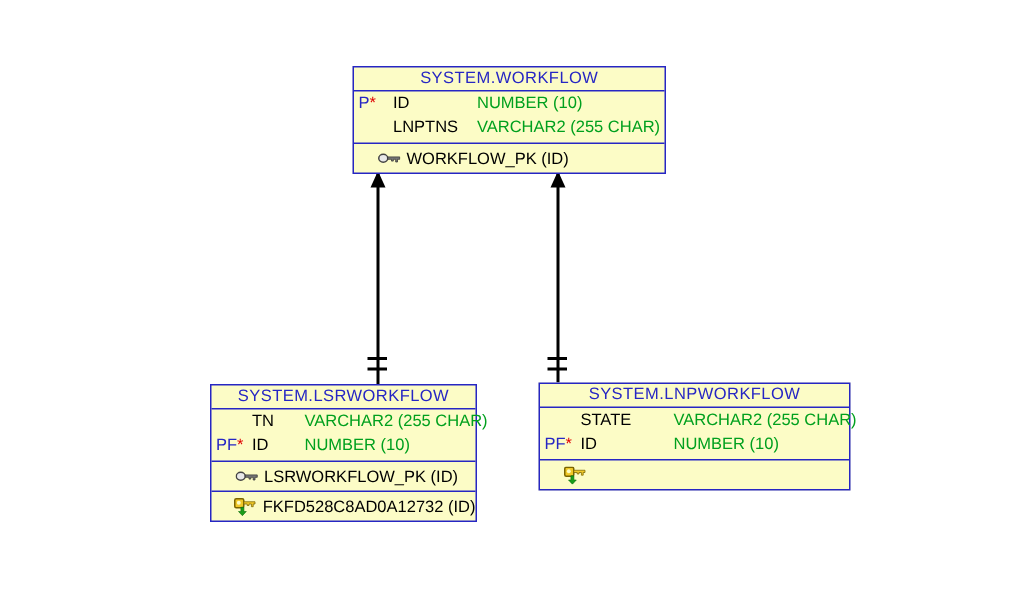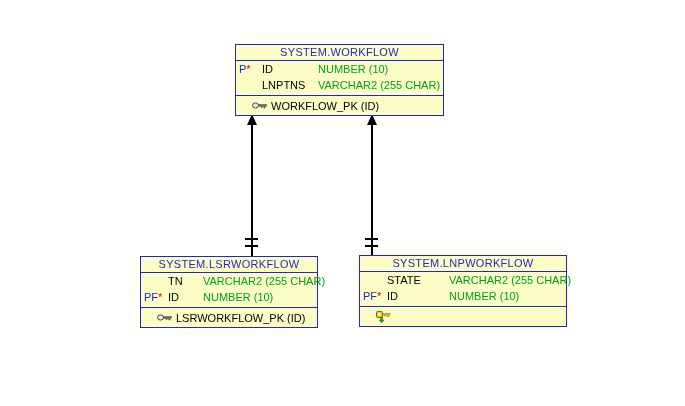--- a/index.html
+++ b/index.html
@@ -132,20 +132,31 @@
     </div>
     <div class="key-row">
       <span class="key-icon">
         <svg width="15" height="9" viewBox="0 0 15 9">
             <ellipse cx="3.5" cy="4.5" rx="3" ry="2.6" fill="#e8e8e8" stroke="#444" stroke-width="1"></ellipse>
             <path d="M6.5 3.6 H14.5 V5.2 H13 V7 H11.8 V5.2 H10.2 V6.4 H9 V5.2 H6.5 Z" fill="#777" stroke="#333" stroke-width="0.5"></path>
           </svg>
       </span>
       <span>LSRWORKFLOW_PK (ID)</span>
     </div>
+    <div class="key-row">
+      <span class="key-icon">
+        <svg width="15" height="12" viewBox="0 0 15 12">
+            <rect x="0.5" y="0.5" width="6" height="6" rx="1" fill="#f0c829" stroke="#7a6400"></rect>
+            <circle cx="3.2" cy="3.2" r="1.3" fill="#fcfcc6"></circle>
+            <path d="M6.5 2.5 H14 V4 H12.8 V5.8 H11.6 V4 H10 V5 H8.8 V4 H6.5 Z" fill="#f0c829" stroke="#7a6400" stroke-width="0.5"></path>
+            <path d="M4.6 6.2 V9 H3 L5.6 11.8 L8.2 9 H6.6 V6.2 Z" fill="#1a9e1a" stroke="#0c6b0c" stroke-width="0.4"></path>
+          </svg>
+      </span>
+      <span>FKFD528C8AD0A12732 (ID)</span>
+    </div>
   </div>
 
   <div class="entity e3">
     <div class="entity-title">SYSTEM.LNPWORKFLOW</div>
     <div class="entity-cols">
       <div class="col-row">
         <span class="col-marker"><span></span><span class="star"></span></span>
         <span class="col-name">STATE</span>
         <span class="col-type">VARCHAR2 (255 CHAR)</span>
       </div>

